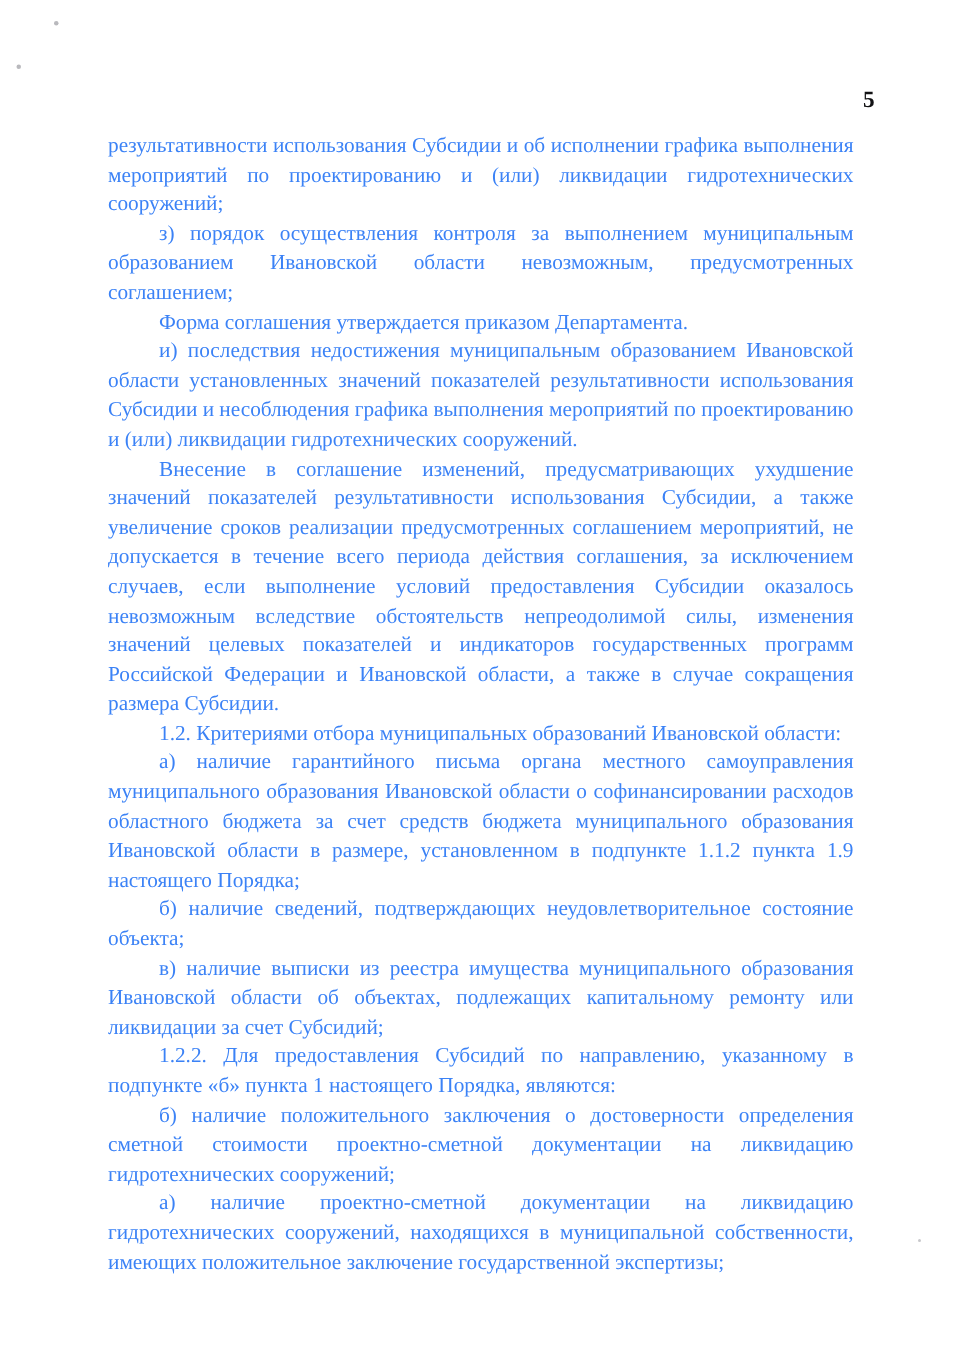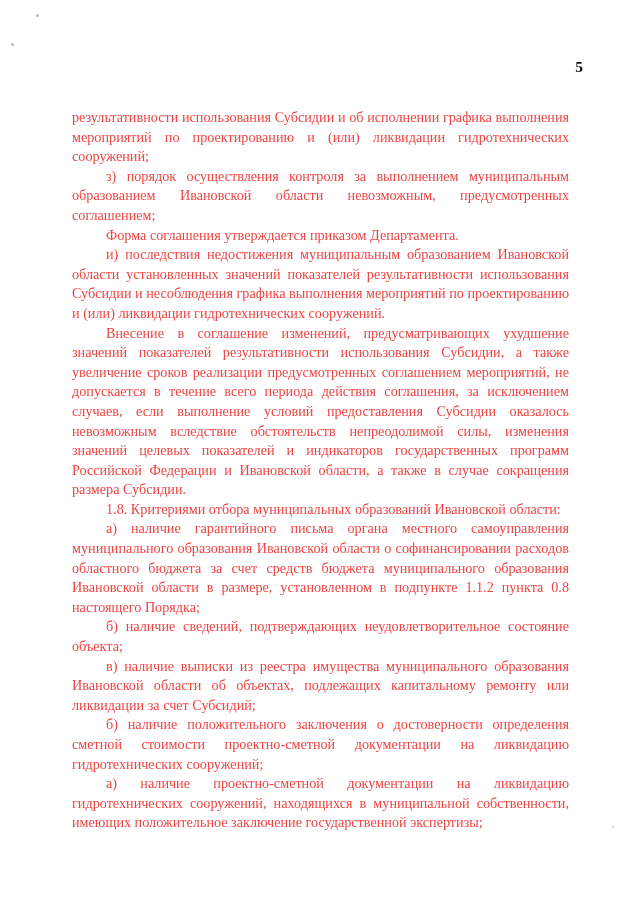--- a/index.html
+++ b/index.html
@@ -34,22 +34,21 @@
   }
   .body-text {
     position: absolute;
     left: 72px;
     top: 88px;
     width: 497px;
     font-size: 14.2px;
     line-height: 19.6px;
     text-align: justify;
     text-justify: inter-word;
-    color: #ef4444;
-    margin-top: 20px;
+    color: #3b82f6;
   }
   .body-text p {
     margin: 0;
   }
   .indent {
     text-indent: 34px;
   }
   .noindent {
     text-indent: 0;
   }
@@ -64,21 +63,22 @@
   <div class="speck speck-c"></div>
 
   <div class="page-number">5</div>
 
   <div class="body-text">
     <p class="noindent">результативности использования Субсидии и об исполнении графика выполнения мероприятий по проектированию и (или) ликвидации гидротехнических сооружений;</p>
     <p class="indent">з) порядок осуществления контроля за выполнением муниципальным образованием Ивановской области невозможным, предусмотренных соглашением;</p>
     <p class="indent">Форма соглашения утверждается приказом Департамента.</p>
     <p class="indent">и) последствия недостижения муниципальным образованием Ивановской области установленных значений показателей результативности использования Субсидии и несоблюдения графика выполнения мероприятий по проектированию и (или) ликвидации гидротехнических сооружений.</p>
     <p class="indent">Внесение в соглашение изменений, предусматривающих ухудшение значений показателей результативности использования Субсидии, а также увеличение сроков реализации предусмотренных соглашением мероприятий, не допускается в течение всего периода действия соглашения, за исключением случаев, если выполнение условий предоставления Субсидии оказалось невозможным вследствие обстоятельств непреодолимой силы, изменения значений целевых показателей и индикаторов государственных программ Российской Федерации и Ивановской области, а также в случае сокращения размера Субсидии.</p>
-    <p class="indent">1.8. Критериями отбора муниципальных образований Ивановской области:</p>
-    <p class="indent">а) наличие гарантийного письма органа местного самоуправления муниципального образования Ивановской области о софинансировании расходов областного бюджета за счет средств бюджета муниципального образования Ивановской области в размере, установленном в подпункте 1.1.2 пункта 0.8 настоящего Порядка;</p>
+    <p class="indent">1.2. Критериями отбора муниципальных образований Ивановской области:</p>
+    <p class="indent">а) наличие гарантийного письма органа местного самоуправления муниципального образования Ивановской области о софинансировании расходов областного бюджета за счет средств бюджета муниципального образования Ивановской области в размере, установленном в подпункте 1.1.2 пункта 1.9 настоящего Порядка;</p>
     <p class="indent">б) наличие сведений, подтверждающих неудовлетворительное состояние объекта;</p>
     <p class="indent">в) наличие выписки из реестра имущества муниципального образования Ивановской области об объектах, подлежащих капитальному ремонту или ликвидации за счет Субсидий;</p>
+    <p class="indent">1.2.2. Для предоставления Субсидий по направлению, указанному в подпункте «б» пункта 1 настоящего Порядка, являются:</p>
     <p class="indent">б) наличие положительного заключения о достоверности определения сметной стоимости проектно-сметной документации на ликвидацию гидротехнических сооружений;</p>
     <p class="indent">а) наличие проектно-сметной документации на ликвидацию гидротехнических сооружений, находящихся в муниципальной собственности, имеющих положительное заключение государственной экспертизы;</p>
   </div>
 
 </div>
 
 </body></html>

